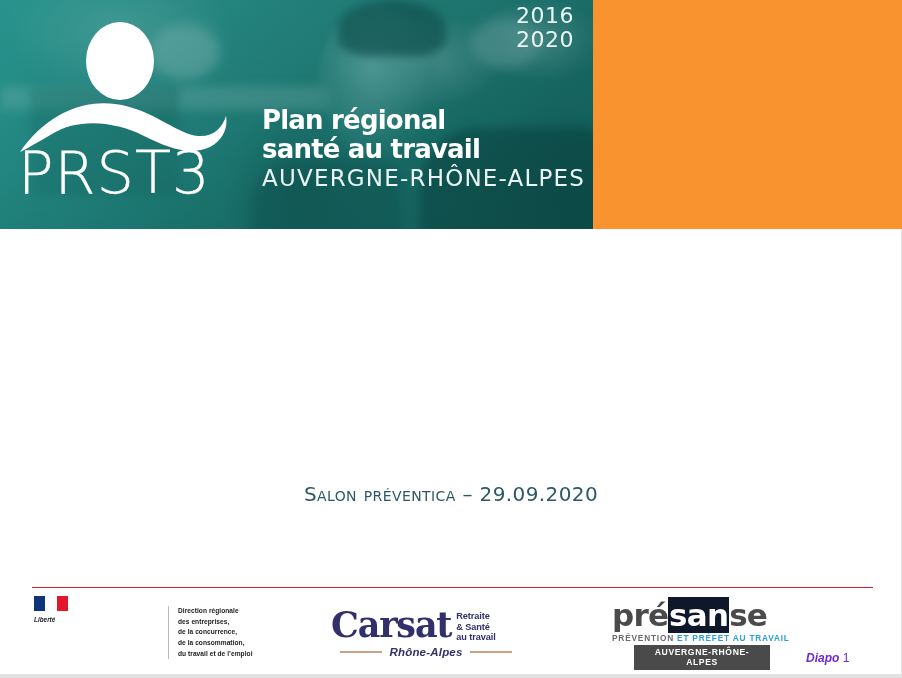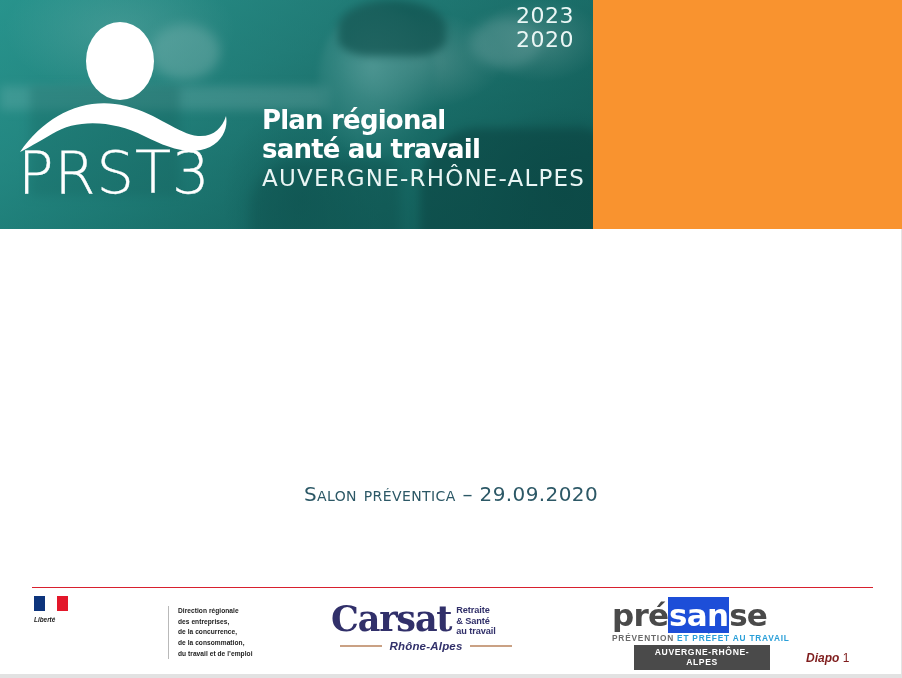--- a/index.html
+++ b/index.html
@@ -212,21 +212,21 @@
   }
   .direccte {
     position: absolute; left: 168px; top: 14px;
     padding-left: 9px;
     border-left: 1px solid #b9b9b9;
     font-size: 6.6px; font-weight: 700; color: #1b1b1b;
     line-height: 1.62; letter-spacing: 0.05px;
   }
 
   
-  .carsat { position: absolute; left: 331px; top: 10px; width: 190px; }
+  .carsat { position: absolute; left: 331px; top: 16px; width: 190px; }
   .carsat-row { display: flex; align-items: flex-start; }
   .carsat-word {
     font-size: 35px; font-weight: 700; color: #31306a;
     letter-spacing: -1.2px; line-height: 0.96;
     font-family: "DejaVu Serif", serif;
   }
   .carsat-tag {
     margin-left: 5px; margin-top: 3px;
     font-size: 9.2px; font-weight: 700; color: #31306a;
     line-height: 1.16; letter-spacing: -0.1px;
@@ -242,39 +242,39 @@
   }
 
   
   .presanse { position: absolute; left: 612px; top: 8px; width: 180px; }
   .ps-word {
     font-size: 31px; font-weight: 700; line-height: 1;
     letter-spacing: -0.8px; color: #4a4a4a;
     font-family: "DejaVu Sans", sans-serif;
   }
   .ps-word .hl {
-    background: #1d4ed8; color: #ffffff; padding: 0 1px;
+    background: #0f172a; color: #ffffff; padding: 0 1px;
   }
   .ps-sub {
     margin-top: 2px;
     font-size: 8.3px; font-weight: 700; letter-spacing: 0.8px;
     color: #6a6a6a;
   }
   .ps-sub .blue { color: #2a9fd8; }
   .ps-bar {
     margin-top: 2px; margin-left: 22px;
     background: #4a4a4a; color: #ffffff;
     font-size: 8.6px; font-weight: 700; letter-spacing: 0.6px;
     text-align: center; padding: 2px 6px 2.5px;
     width: 136px;
   }
 
   .diapo {
     position: absolute; left: 806px; top: 651px;
-    font-size: 12px; color: #7f1d1d;
+    font-size: 12px; color: #6d28d9;
   }
   .diapo .w { font-weight: 700; font-style: italic; }
 
   .bottom-strip {
     position: absolute; left: 0; top: 674px;
     width: 902px; height: 4px;
     background: #e2e2e2;
   }
 </style>
 </head>
@@ -301,21 +301,21 @@
       <svg class="prst-wave" width="225" height="64" viewBox="0 0 225 64">
         <path d="M2 62 C 28 24, 68 6, 108 16 C 140 24, 160 44, 180 46
                  C 196 47, 204 38, 208 26 C 210 36, 206 50, 192 57
                  C 172 66, 150 58, 126 46 C 96 31, 60 28, 34 44
                  C 20 52, 10 58, 2 62 Z" fill="#ffffff"></path>
       </svg>
       <div class="prst-word">PRST3</div>
     </div>
 
     <div class="years">
-      <div>2023</div>
+      <div>2016</div>
       <div>2020</div>
     </div>
 
     <div class="banner-title">
       <div class="bt-line">Plan régional</div>
       <div class="bt-line">santé au travail</div>
       <div class="bt-sub">AUVERGNE-RHÔNE-ALPES</div>
     </div>
   </div>
 

